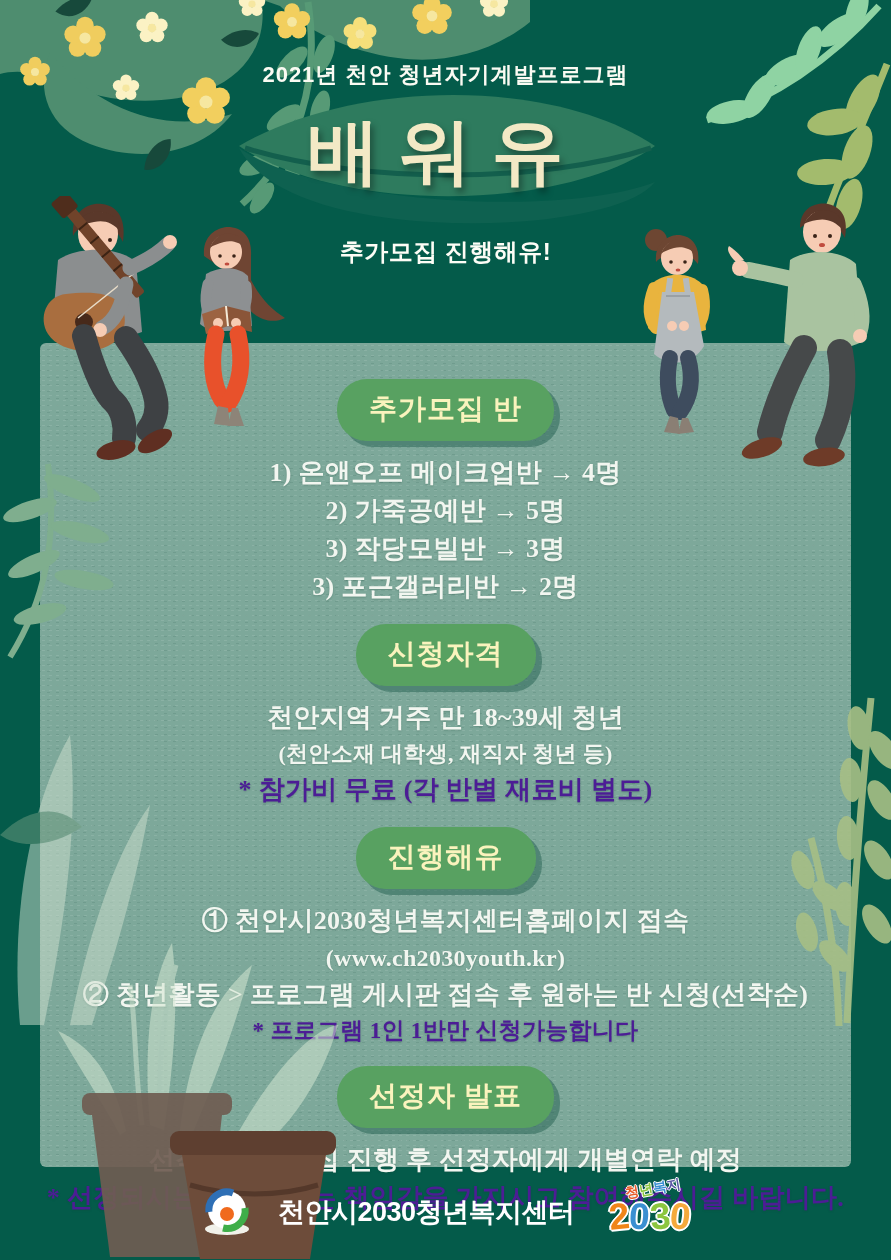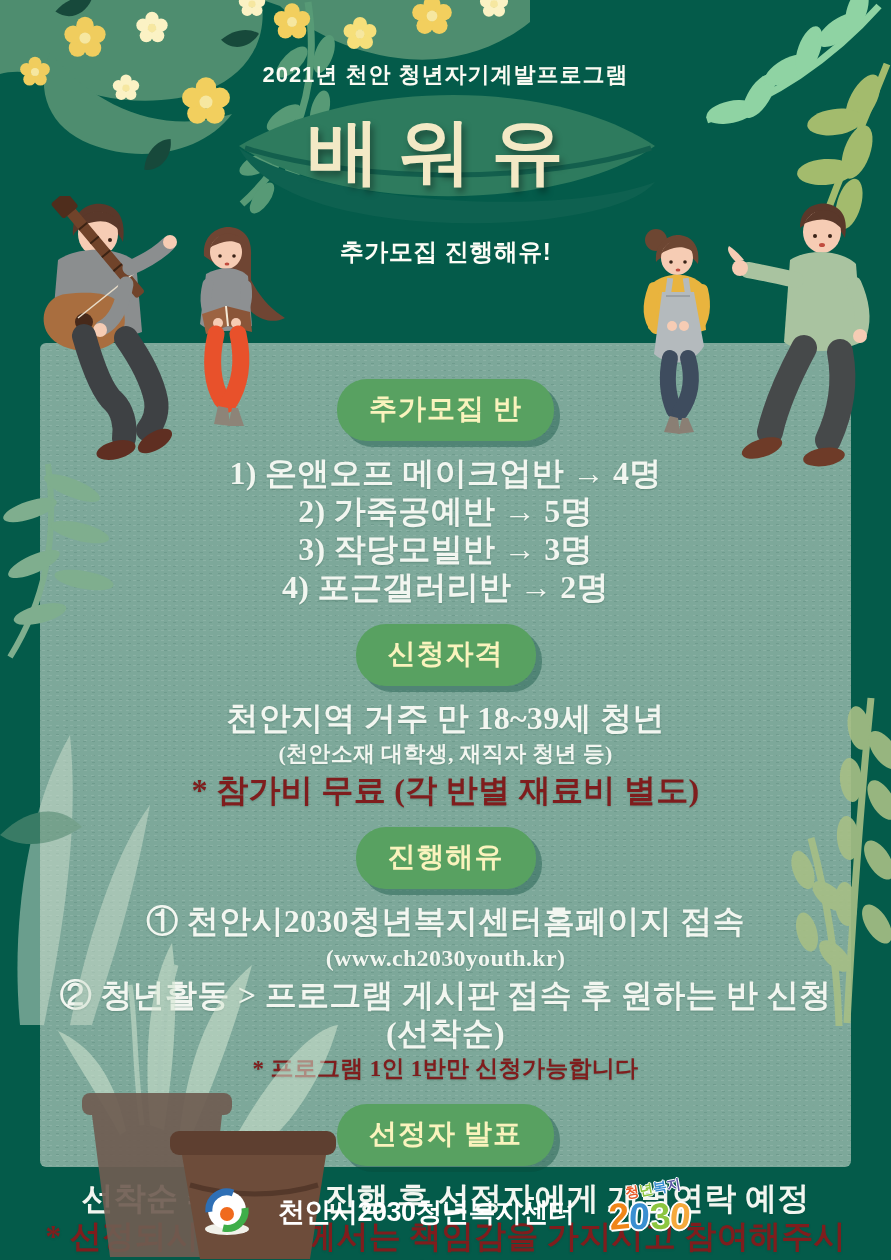--- a/index.html
+++ b/index.html
@@ -24,26 +24,26 @@
     background-image:
       radial-gradient(rgba(252,255,250,.11) 1px,transparent 1.3px),
       radial-gradient(rgba(10,60,45,.11) 1px,transparent 1.3px);
     background-size:7px 5px,9px 7px;background-position:0 0,4px 3px;}
   .panel-inner{position:relative;z-index:1;padding-top:36px;font-family:Liberation Serif, serif;}
   .sec{margin-bottom:18px;}
   .pill{display:inline-block;background:#58a161;color:#faf3bd;font-size:28px;font-weight:bold;
     padding:11px 32px 13px;border-radius:30px;letter-spacing:1px;
     box-shadow:6px 6px 0 rgba(8,73,58,.38);}
   .lines{margin-top:13px;}
-  .ln{margin:0;color:#f2f6f0;font-size:32px;font-weight:bold;line-height:38px;
+  .ln{margin:0;color:#f2f6f0;font-size:26px;font-weight:bold;line-height:38px;
     letter-spacing:.3px;text-shadow:0 1px 2px rgba(25,70,55,.28);}
   .ln.mid{font-size:24px;line-height:36px;}
   .ln.small{font-size:22px;line-height:34px;}
   .ln.ysmall{font-size:23px;line-height:34px;}
-  .ln.yellow,.ln.ysmall{color:#7f1d1d;}
+  .ln.yellow,.ln.ysmall{color:#4c1d95;}
 
   
   .footer{position:absolute;left:0;right:0;top:1188px;display:flex;
     justify-content:center;align-items:center;gap:24px;z-index:3;}
   .org-name{font-size:27px;font-weight:bold;color:#ffffff;letter-spacing:-.5px;}
   .logo2030{position:relative;margin-left:10px;margin-top:8px;}
   .script{position:absolute;top:-18px;left:16px;transform:rotate(-10deg);
     font-size:14px;font-weight:bold;white-space:nowrap;}
   .script span{text-shadow:-1px 0 #fff,1px 0 #fff,0 -1px #fff,0 1px #fff;}
   .sc0{color:#e85d2a}.sc1{color:#8cc63f}.sc2{color:#3a8fd1}.sc3{color:#5b57a5}
@@ -130,21 +130,21 @@
     <div class="panel-inner">
 
       <section class="sec">
         <div class="pill">
           <span>추가모집 반</span>
         </div>
         <div class="lines">
           <p class="ln">1) 온앤오프 메이크업반 → 4명</p>
           <p class="ln">2) 가죽공예반 → 5명</p>
           <p class="ln">3) 작당모빌반 → 3명</p>
-          <p class="ln">4) 포근갤러리반 → 2명</p>
+          <p class="ln">3) 포근갤러리반 → 2명</p>
         </div>
       </section>
 
       <section class="sec">
         <div class="pill">
           <span>신청자격</span>
         </div>
         <div class="lines">
           <p class="ln">천안지역 거주 만 18~39세 청년</p>
           <p class="ln small">(천안소재 대학생, 재직자 청년 등)</p>

